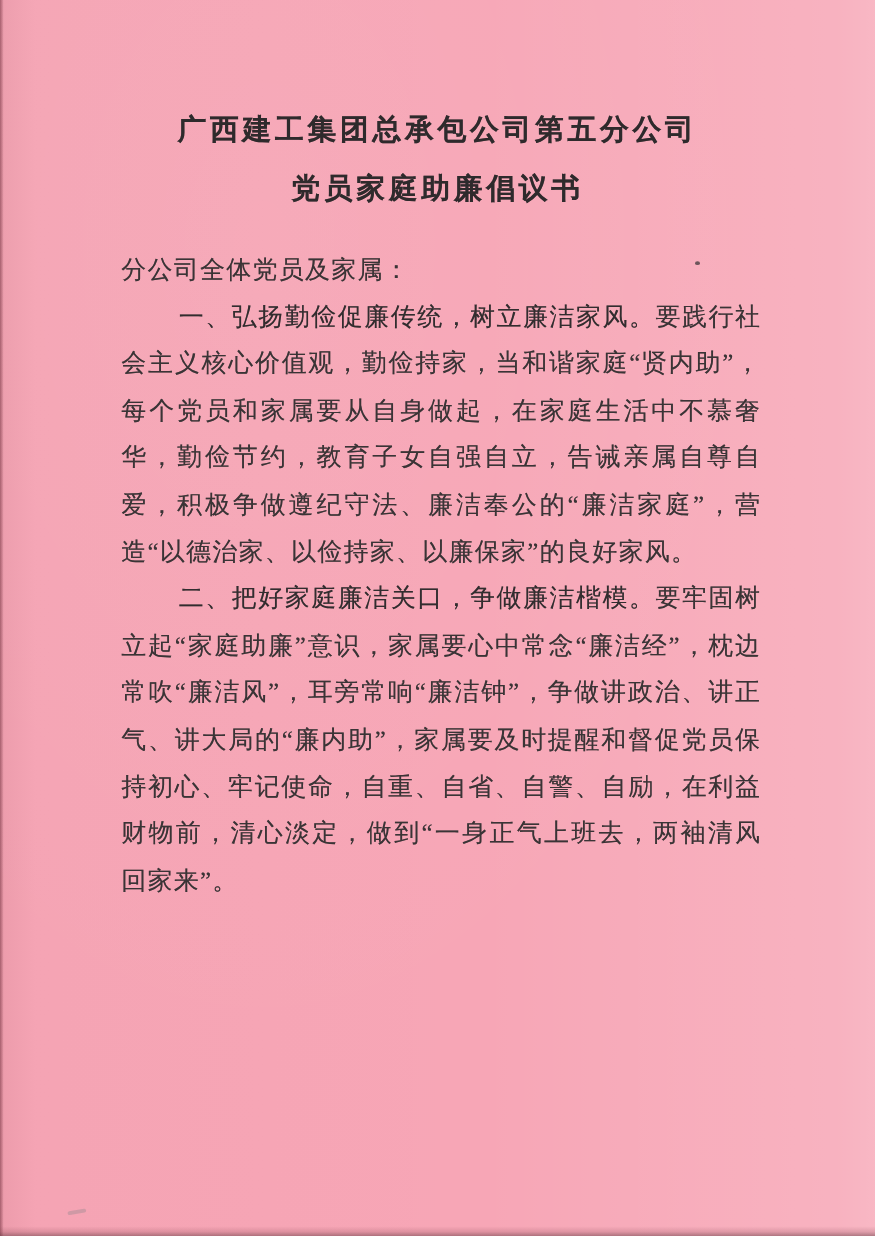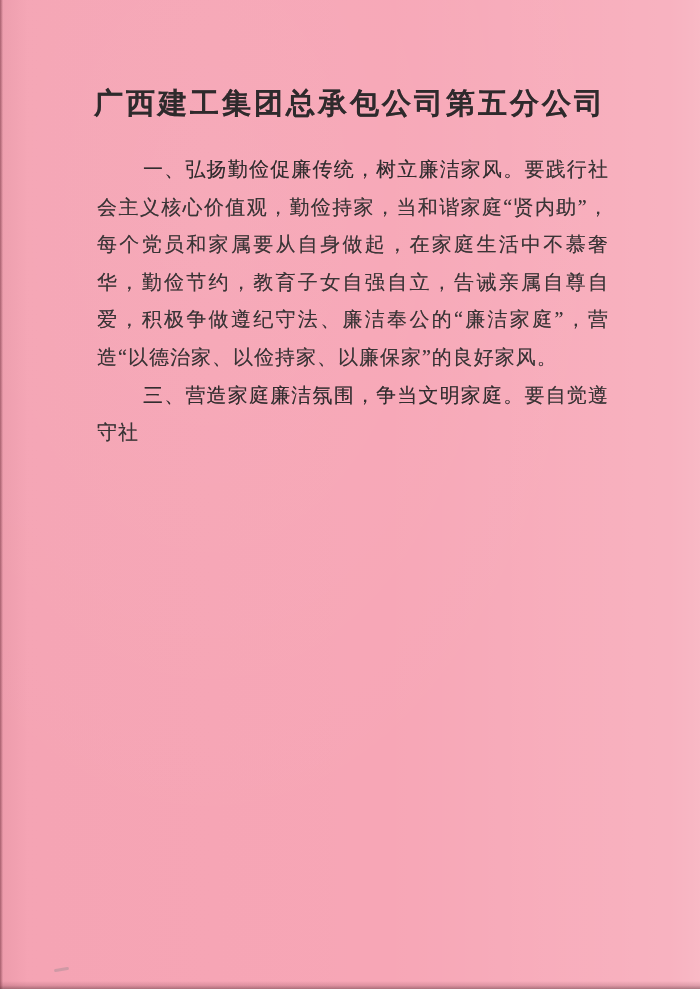--- a/index.html
+++ b/index.html
@@ -30,21 +30,21 @@
     position: absolute;
     left: 0; right: 0; bottom: 0;
     height: 8px;
     background: linear-gradient(180deg, rgba(120,60,70,0) 0%, rgba(135,70,82,0.22) 55%, rgba(95,55,62,0.50) 100%);
     pointer-events: none;
   }
   .doc-title {
     padding-top: 80px;
     text-align: center;
     font-weight: bold;
-    font-size: 29px;
+    font-size: 23px;
     line-height: 47px;
     letter-spacing: 3px;
     color: #2e2a2c;
     text-shadow: 0 0 0.4px rgba(46,42,44,0.6);
   }
   .doc-body {
     width: 512px;
     margin: 24px 0 0 97px;
     font-size: 20px;
     line-height: 37.6px;
@@ -87,30 +87,32 @@
 </style>
 </head>
 <body>
 
 <div class="scan-page">
 
   <div class="edge-left"></div>
 
   <div class="doc-title">
     <div>广西建工集团总承包公司第五分公司</div>
+    <div>党员家庭助廉倡议书</div>
   </div>
 
   <div class="doc-body">
 
+    <p class="salutation">分公司全体党员及家属：</p>
 
 
     <p class="para"><span class="lead">一、弘扬勤俭促廉传统，树立廉洁家风。</span><span>要践行社会主义核心价值观，勤俭持家，当和谐家庭“贤内助”，每个党员和家属要从自身做起，在家庭生活中不慕奢华，勤俭节约，教育子女自强自立，告诫亲属自尊自爱，积极争做遵纪守法、廉洁奉公的“廉洁家庭”，营造“以德治家、以俭持家、以廉保家”的良好家风。</span></p>
 
+    <p class="para"><span class="lead">二、把好家庭廉洁关口，争做廉洁楷模。</span><span>要牢固树立起“家庭助廉”意识，家属要心中常念“廉洁经”，枕边常吹“廉洁风”，耳旁常响“廉洁钟”，争做讲政治、讲正气、讲大局的“廉内助”，家属要及时提醒和督促党员保持初心、牢记使命，自重、自省、自警、自励，在利益财物前，清心淡定，做到“一身正气上班去，两袖清风回家来”。</span></p>
 
-    <p class="para"><span class="lead">三、营造家庭廉洁氛围，争当文明家庭。</span><span>要自觉遵守社</span></p>
 
   </div>
 
   <div class="speck-dot"></div>
   <div class="speck-smudge"></div>
 
   <div class="edge-bottom"></div>
 
 </div>
 

